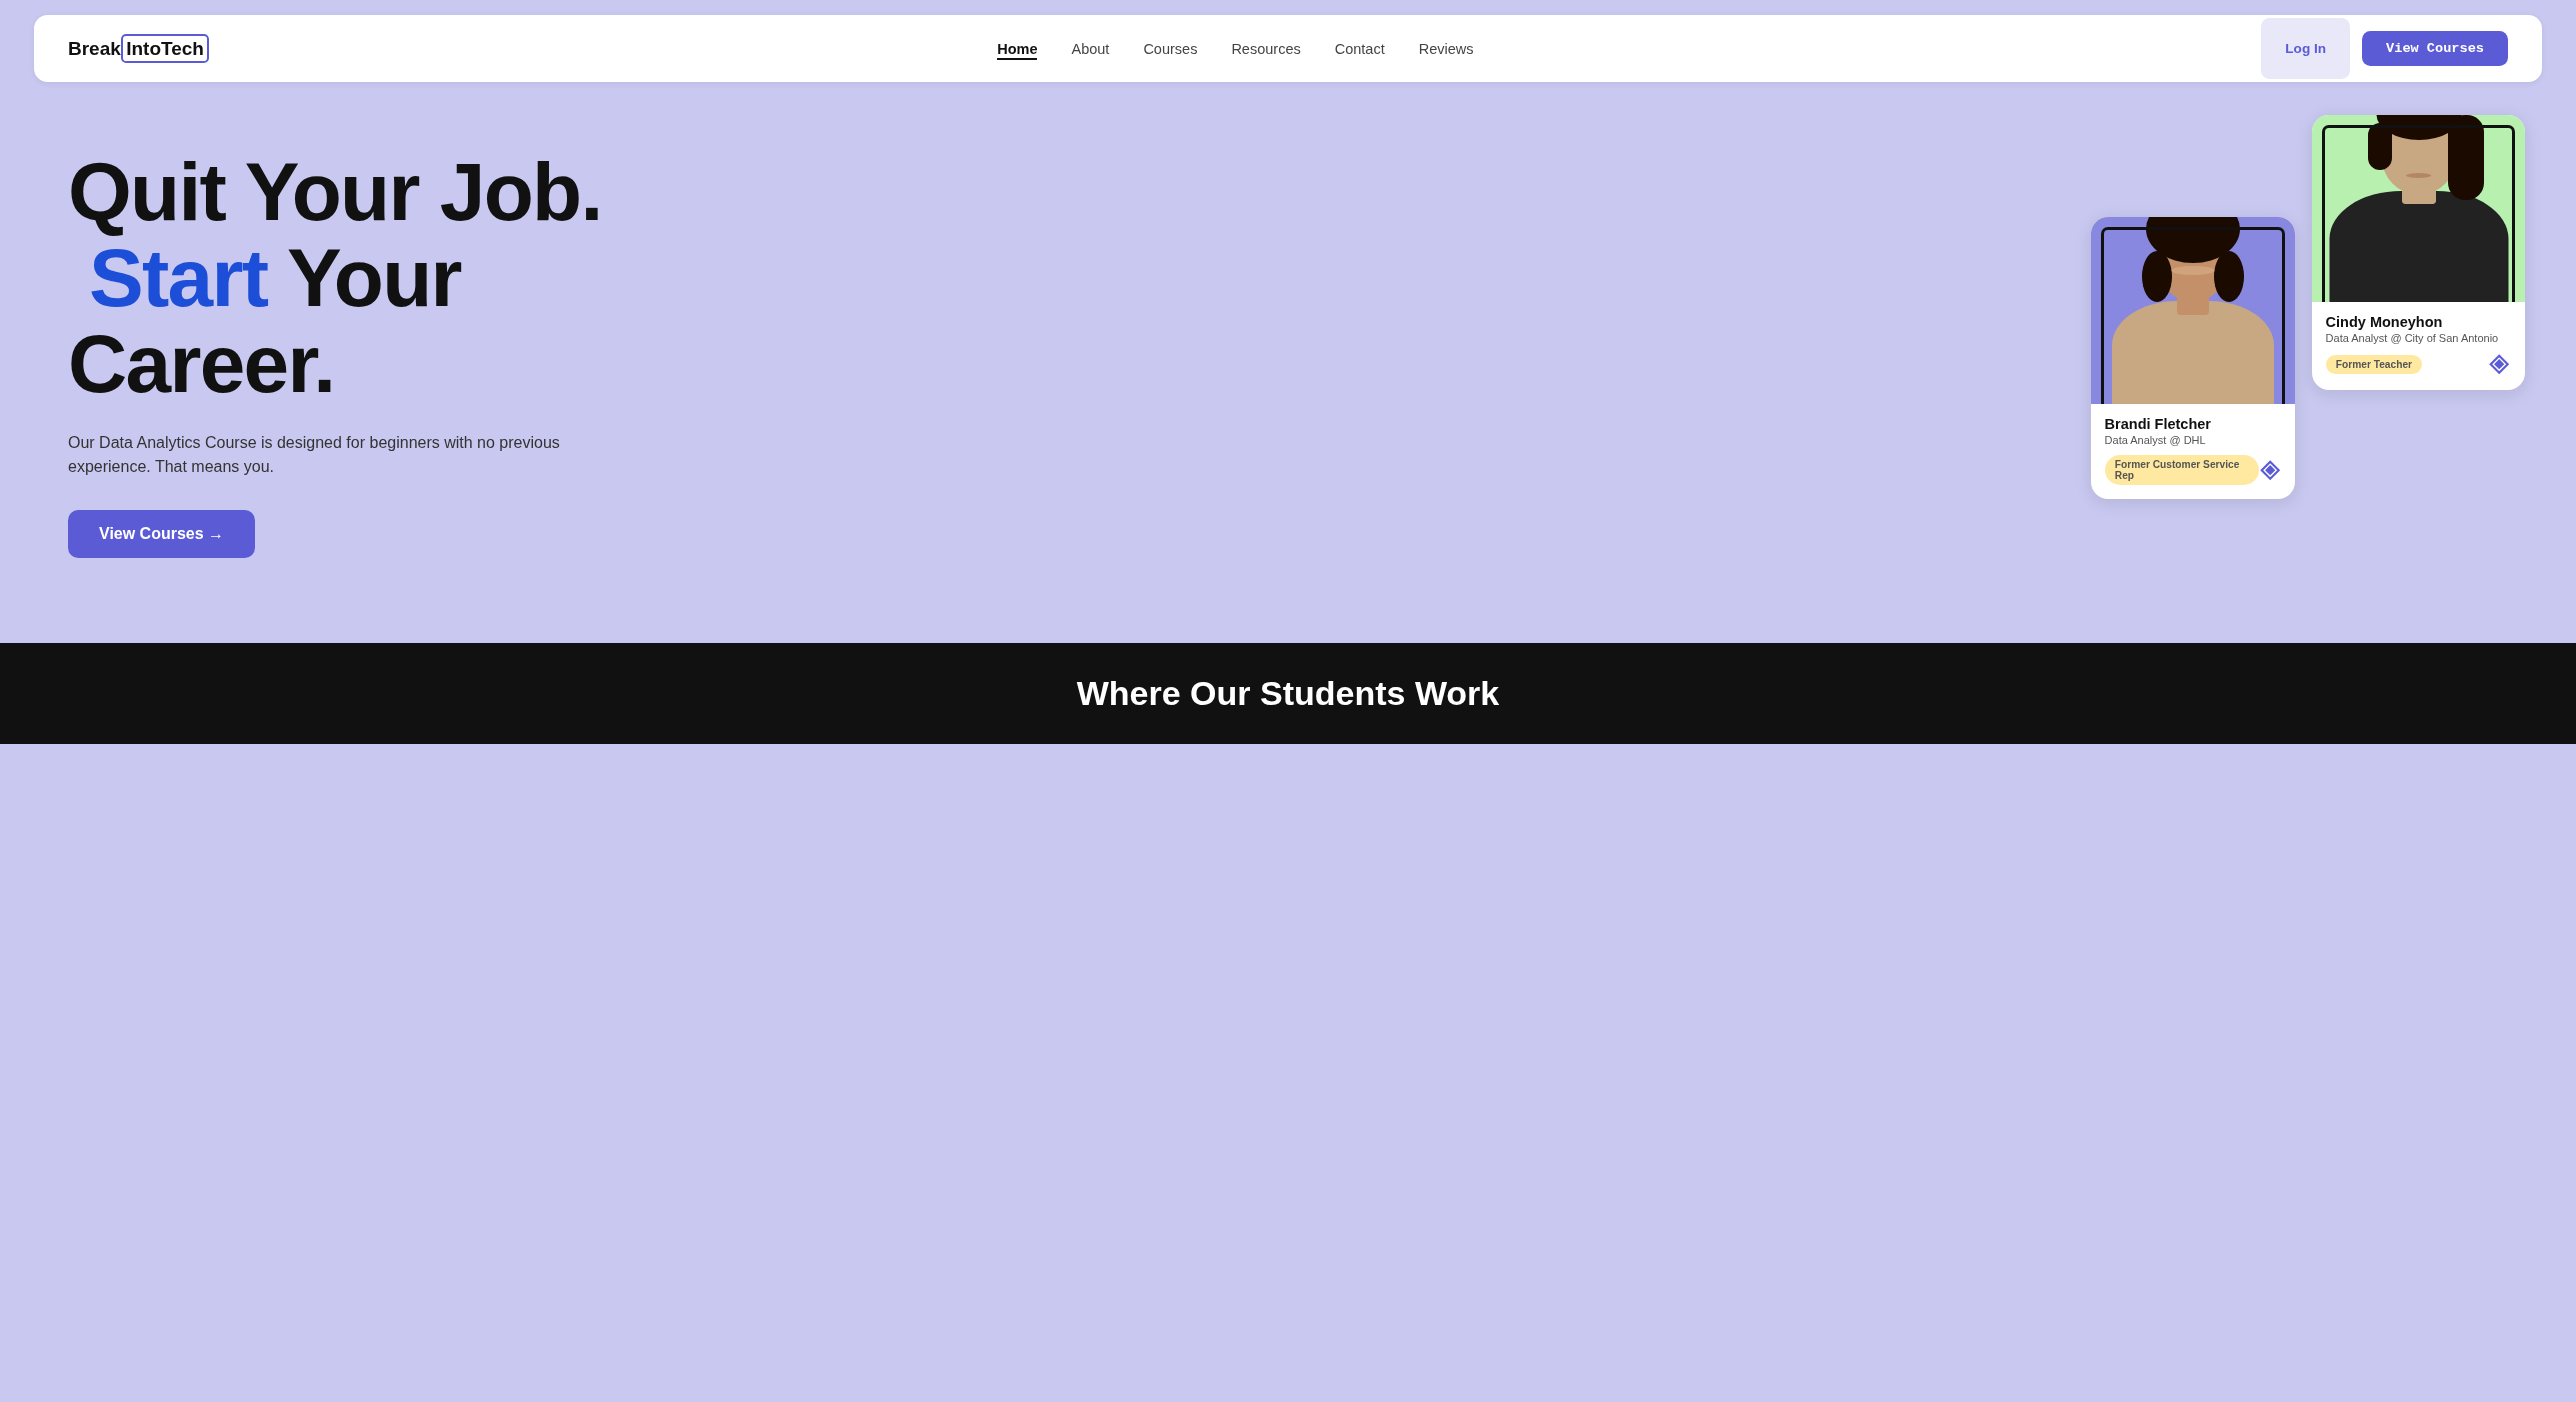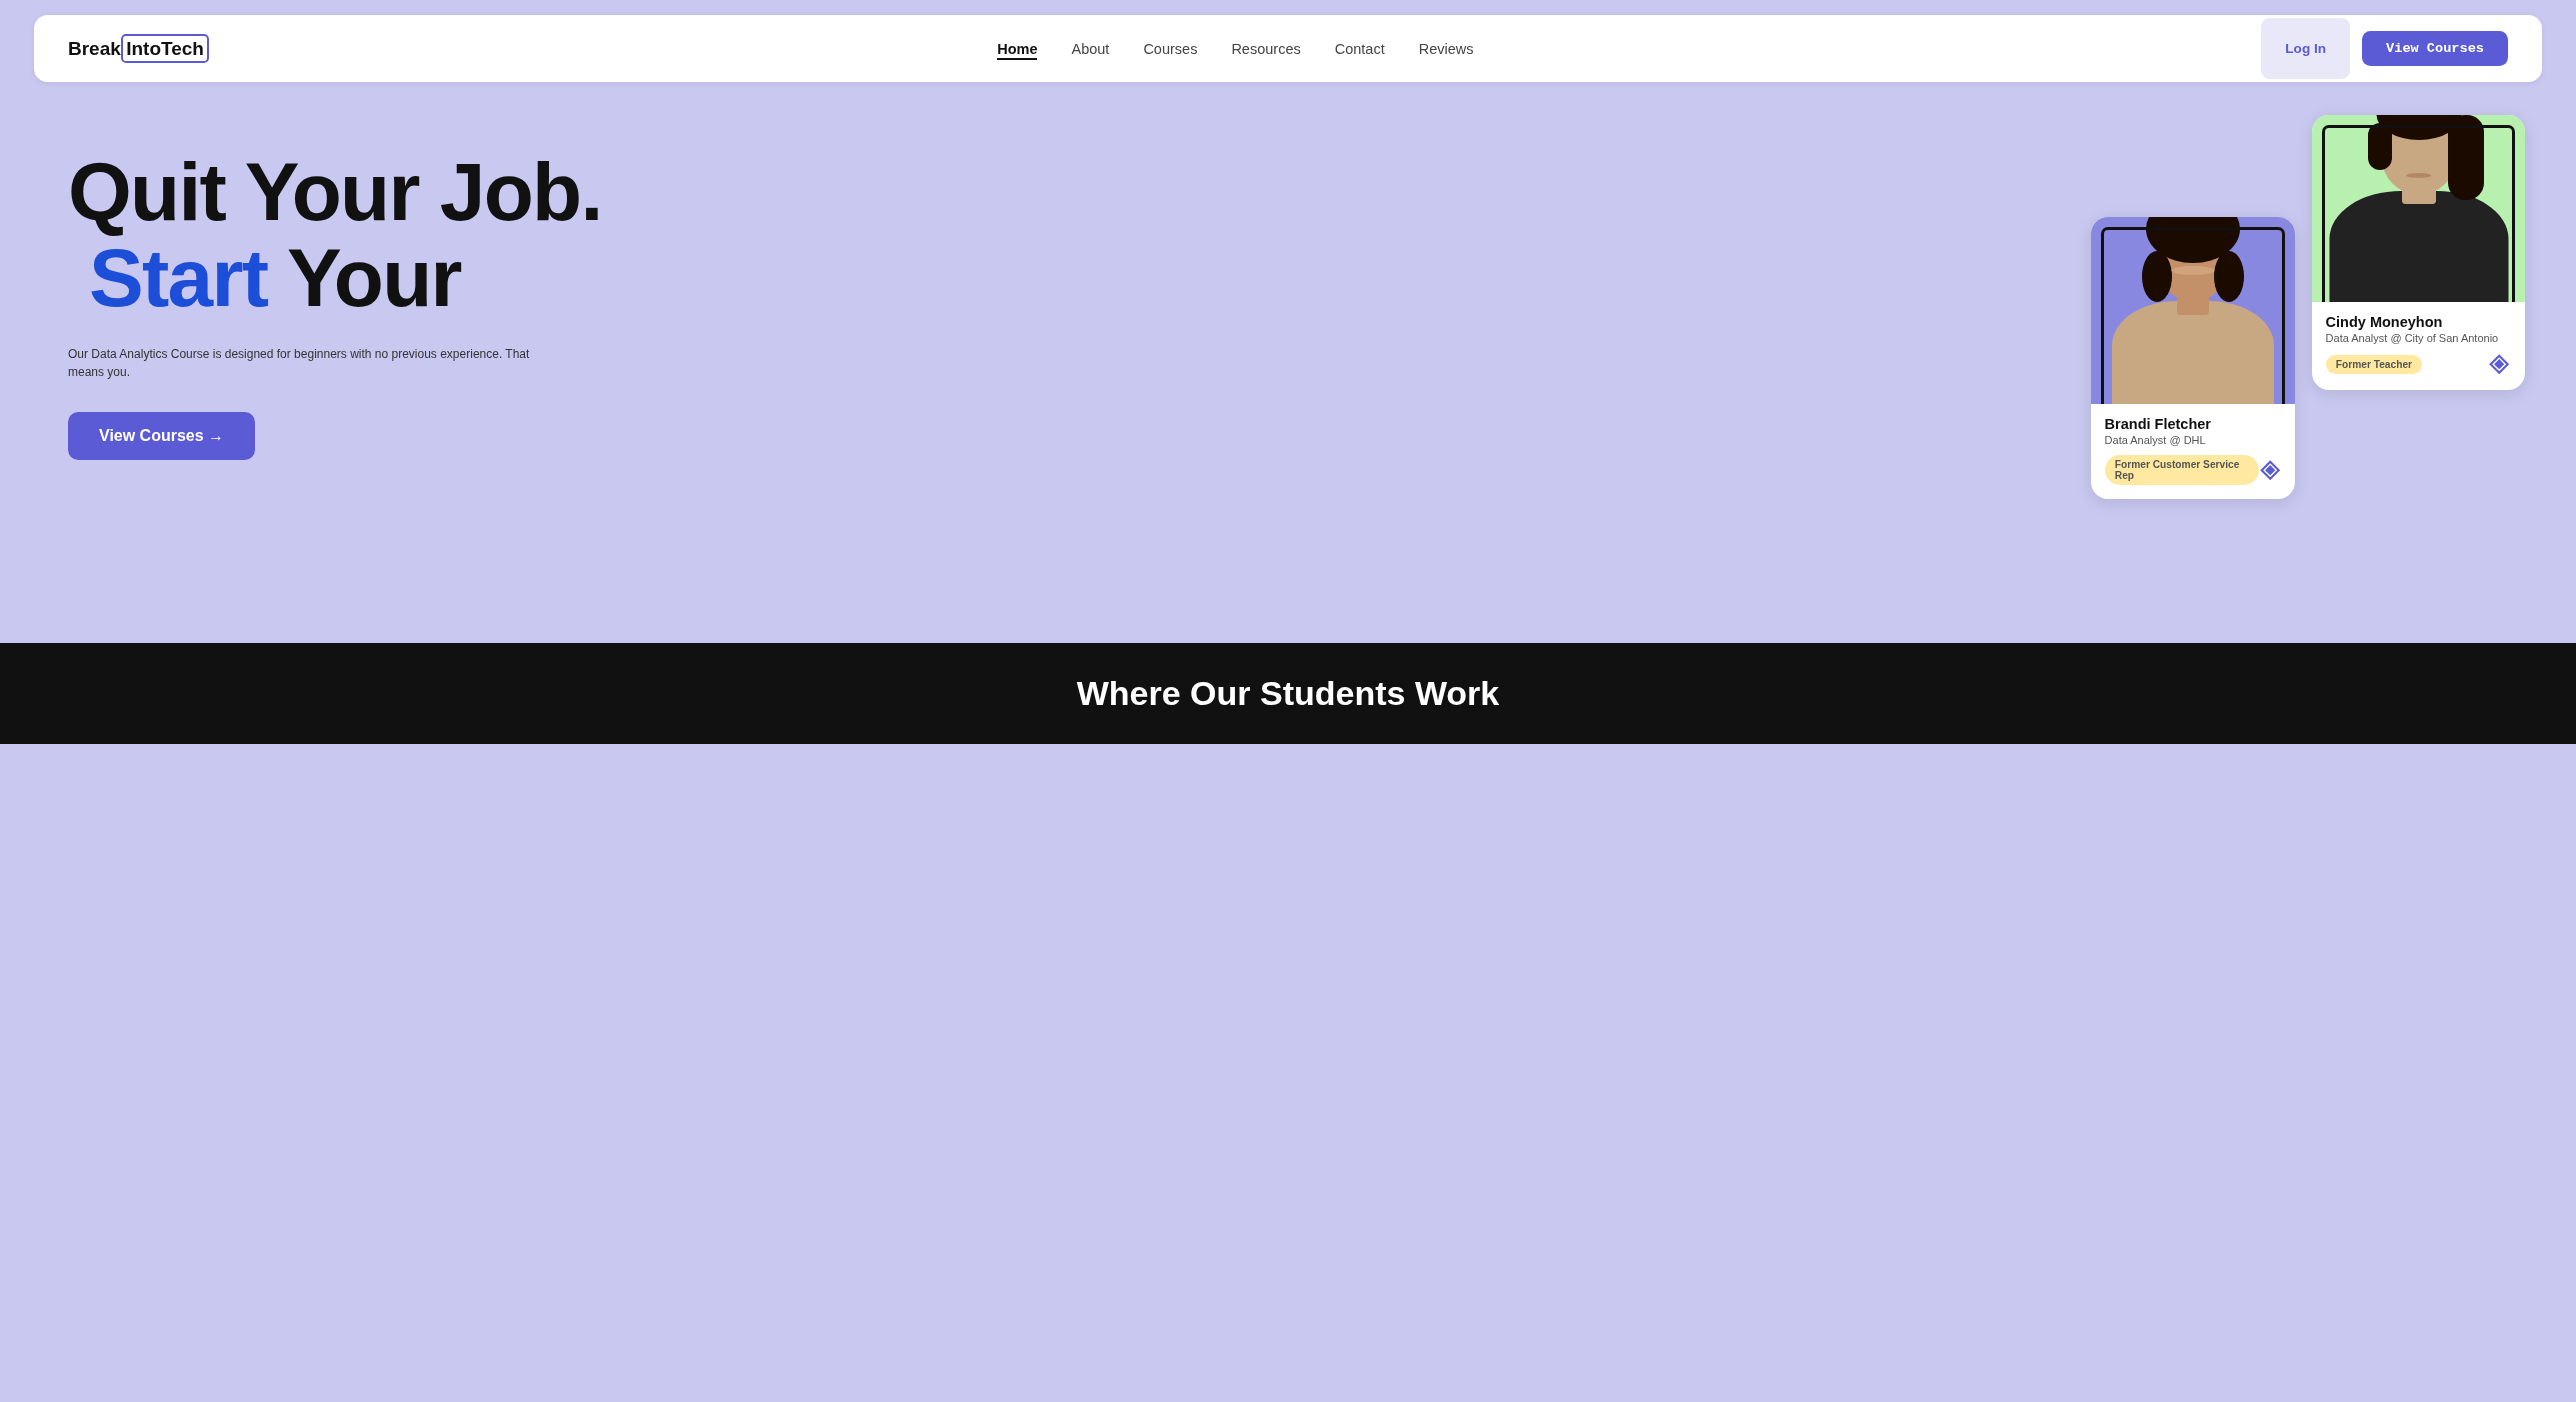--- a/index.html
+++ b/index.html
@@ -98,21 +98,21 @@
       font-weight: 900;
       line-height: 1.05;
       color: #111;
       letter-spacing: -1.7px;
     }
     .hero-headline .start {
       color: #1d4ed8;
       margin-left: 21px;
     }
     .hero-sub {
-      font-size: 12px;
+      font-size: 16px;
       color: #333;
       margin-top: 24px;
       max-width: 494px;
       line-height: 1.5;
     }
     .btn-view-courses-hero {
       background: #5b5bd6;
       color: white;
       border: none;
       border-radius: 10.2px;
@@ -247,20 +247,21 @@
     <button class="btn-login">Log In</button>
     <button class="btn-view-courses-nav">View Courses</button>
   </div>
 </nav>
 
 <section class="hero">
   <div class="hero-text">
     <h1 class="hero-headline">
       <span>Quit Your Job.</span><br>
       <span class="start">Start</span><span> Your</span><br>
+      <span>Career.</span>
     </h1>
     <p class="hero-sub">Our Data Analytics Course is designed for beginners with no previous experience. That means you.</p>
     <button class="btn-view-courses-hero">View Courses →</button>
   </div>
 
   <div class="cards-area">
 
     <div class="profile-card card-1">
       <div class="card-img-container purple-bg">
 

